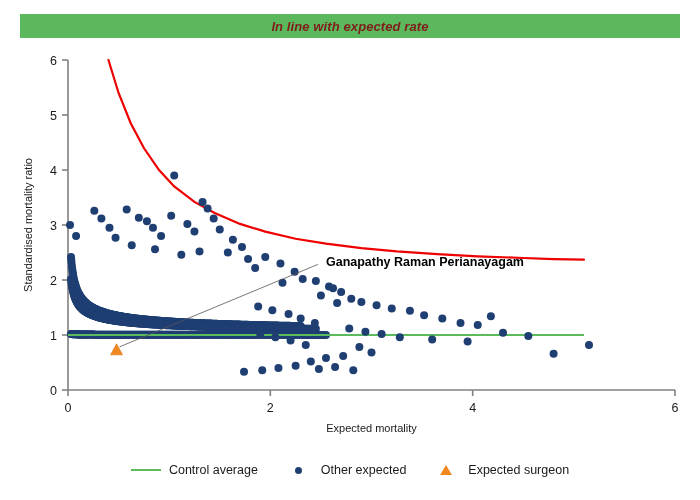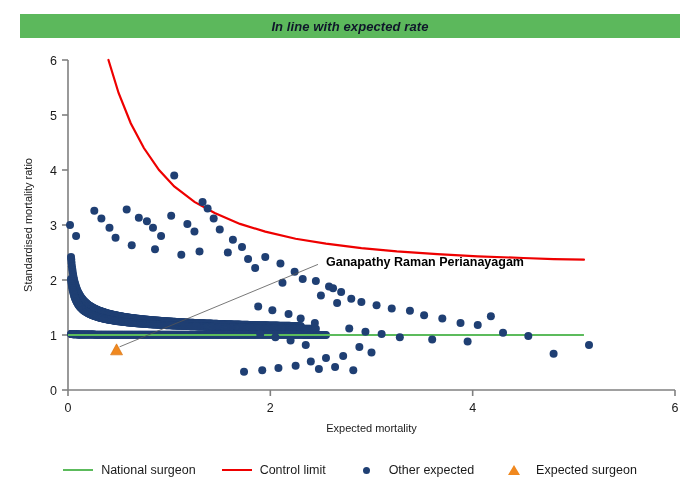--- a/index.html
+++ b/index.html
@@ -12,21 +12,21 @@
   }
   #root{position:relative;width:700px;height:500px;}
 
   
   .banner{
     position:absolute;left:20px;top:14px;width:660px;height:24px;
     background:#5cb85c;
     display:flex;align-items:center;justify-content:center;
   }
   .banner-text{
-    color:#0f172a;font-style:italic;font-weight:bold;font-size:13px;
+    color:#7f1d1d;font-style:italic;font-weight:bold;font-size:13px;
     letter-spacing:.1px;white-space:nowrap;
   }
 
   
   .plot-wrap{position:absolute;left:0;top:0;width:700px;height:500px;}
   svg.chart{position:absolute;left:0;top:0;}
 
   .axis-line{stroke:#808080;stroke-width:1.6;fill:none;}
   .tick-line{stroke:#808080;stroke-width:1.6;}
   .tick-label{fill:#1a1a1a;font-family:"Liberation Sans",sans-serif;font-size:12.5px;}
@@ -974,25 +974,21 @@
       <g id="labels-group">
           <text class="axis-title" x="371.5" y="432" text-anchor="middle">Expected mortality</text>
           <text class="axis-title" x="0" y="0" text-anchor="middle" transform="translate(32,225) rotate(-90)">Standardised mortality ratio</text>
         </g>
     </svg>
   </div>
 
   <div class="legend">
     <div class="legend-item">
       <span class="swatch-line sw-green"></span>
-      <span class="legend-label">National surgeon</span>
-    </div>
-    <div class="legend-item">
-      <span class="swatch-line sw-red"></span>
-      <span class="legend-label">Control limit</span>
+      <span class="legend-label">Control average</span>
     </div>
     <div class="legend-item">
       <span class="swatch-dot"></span>
       <span class="legend-label">Other expected</span>
     </div>
     <div class="legend-item">
       <span class="swatch-tri"></span>
       <span class="legend-label">Expected surgeon</span>
     </div>
   </div>

